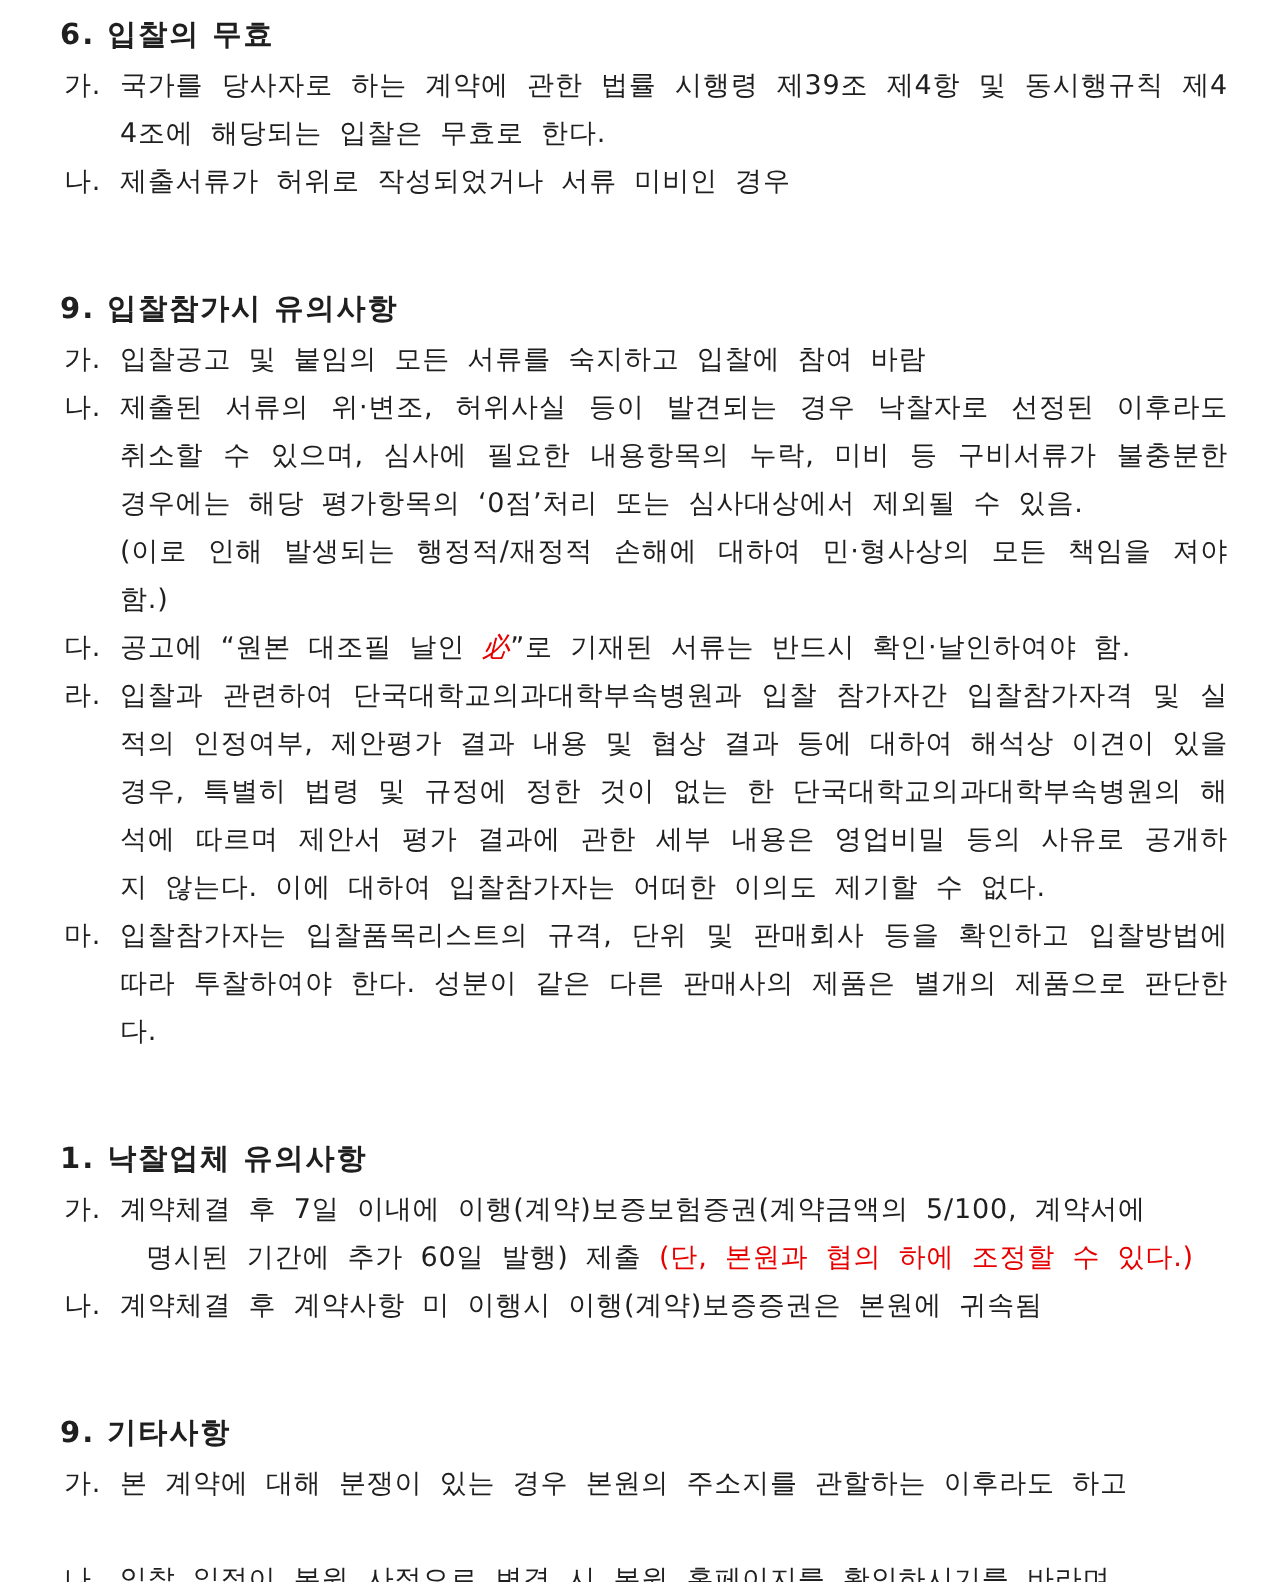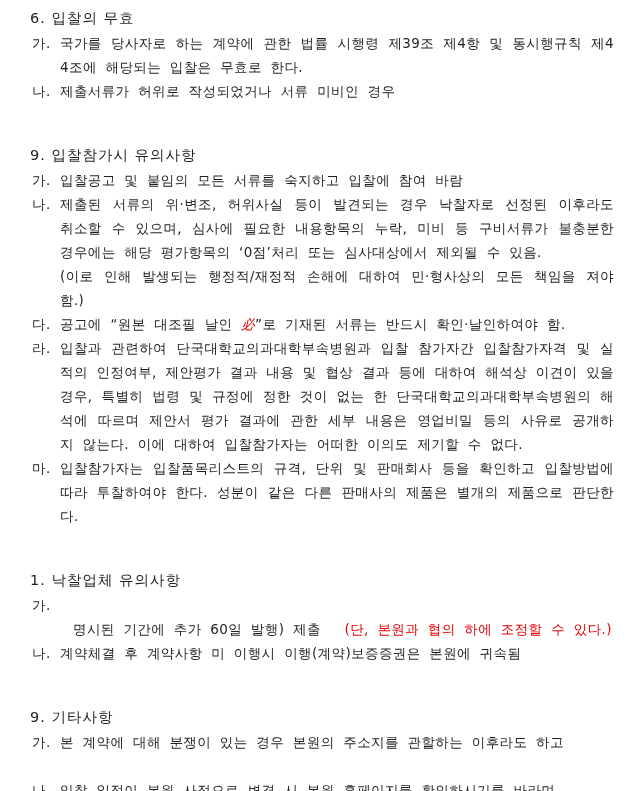--- a/index.html
+++ b/index.html
@@ -10,21 +10,21 @@
     width: 640px;
     min-height: 791px;
     background: var(--paper);
     padding: 6px 26px 24px 30px;
     font-family: "DejaVu Sans", "Liberation Sans", sans-serif;
     color: var(--ink);
   }
   .section { margin: 0; }
   .section + .section { margin-top: 40px; }
   .section-heading {
-    font-weight: normal;
+    font-weight: bold;
     font-size: 14.5px;
     line-height: 25px;
     letter-spacing: 1px;
     white-space: nowrap;
   }
   .item {
     display: flex;
     align-items: flex-start;
     font-size: 13.5px;
     line-height: 24px;
@@ -34,21 +34,21 @@
     flex: 0 0 30px;
     padding-left: 2px;
   }
   .item-text {
     flex: 1;
     text-align: justify;
     word-break: break-all;
     word-spacing: 4px;
   }
   .seg { }
-  .seg.red { color: var(--red); margin-left: 15px; }
+  .seg.red { color: var(--red); }
   .seg.red-italic { color: var(--red); font-style: italic; }
   .indent-spacer { display: inline-block; width: 13px; }
 </style>
 </head>
 <body>
 
 <div class="page">
   <div id="doc">
       <div class="section">
         <div class="section-heading">6. 입찰의 무효</div>
@@ -81,21 +81,21 @@
         </div>
         <div class="item">
           <span class="item-label">마.</span>
           <div class="item-text"><span class="seg">입찰참가자는 입찰품목리스트의 규격, 단위 및 판매회사 등을 확인하고 입찰방법에 따라 투찰하여야 한다. 성분이 같은 다른 판매사의 제품은 별개의 제품으로 판단한다.</span></div>
         </div>
       </div>
       <div class="section">
         <div class="section-heading">1. 낙찰업체 유의사항</div>
         <div class="item">
           <span class="item-label">가.</span>
-          <div class="item-text"><br><span class="indent-spacer"></span><span class="seg">명시된 기간에 추가 60일 발행) 제출 </span><span class="seg red">(단, 본원과 협의 하에 조정할 수 있다.)</span></div>
+          <div class="item-text"><span class="seg">계약체결 후 7일 이내에 이행(계약)보증보험증권(계약금액의 5/100, 계약서에</span><br><span class="indent-spacer"></span><span class="seg">명시된 기간에 추가 60일 발행) 제출 </span><span class="seg red">(단, 본원과 협의 하에 조정할 수 있다.)</span></div>
         </div>
         <div class="item">
           <span class="item-label">나.</span>
           <div class="item-text"><span class="seg">계약체결 후 계약사항 미 이행시 이행(계약)보증증권은 본원에 귀속됨</span></div>
         </div>
       </div>
       <div class="section">
         <div class="section-heading">9. 기타사항</div>
         <div class="item">
           <span class="item-label">가.</span>

